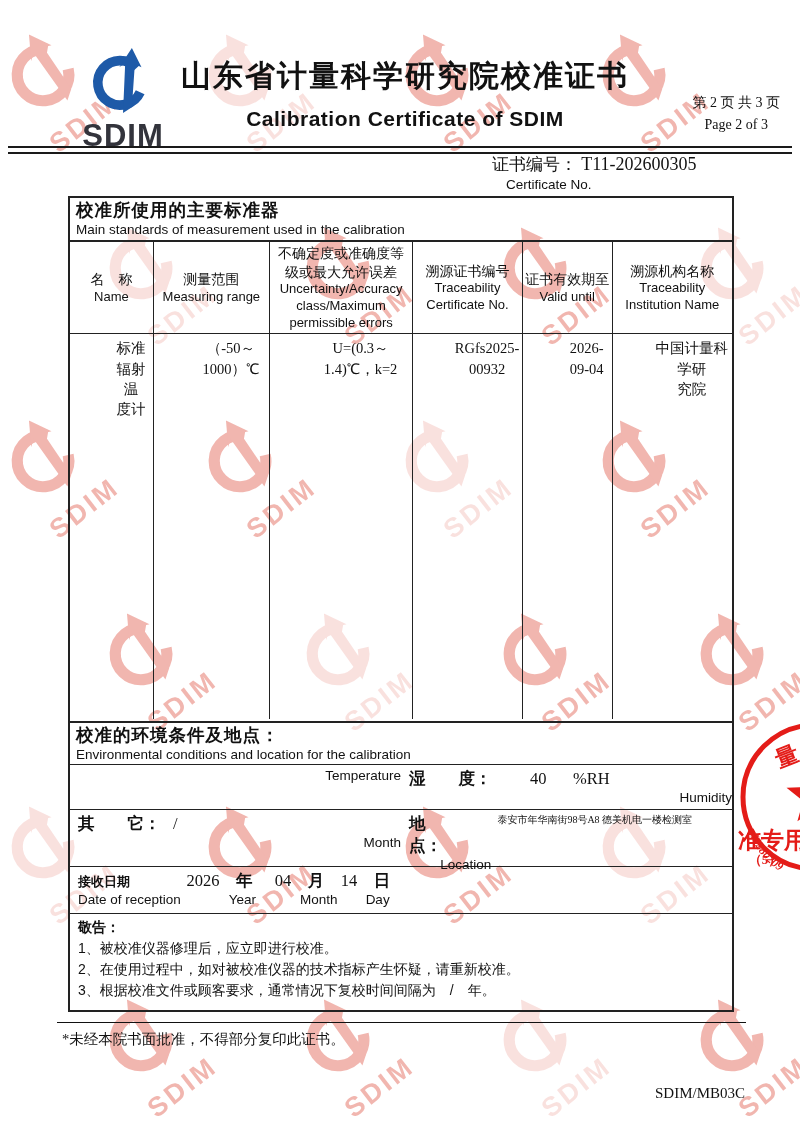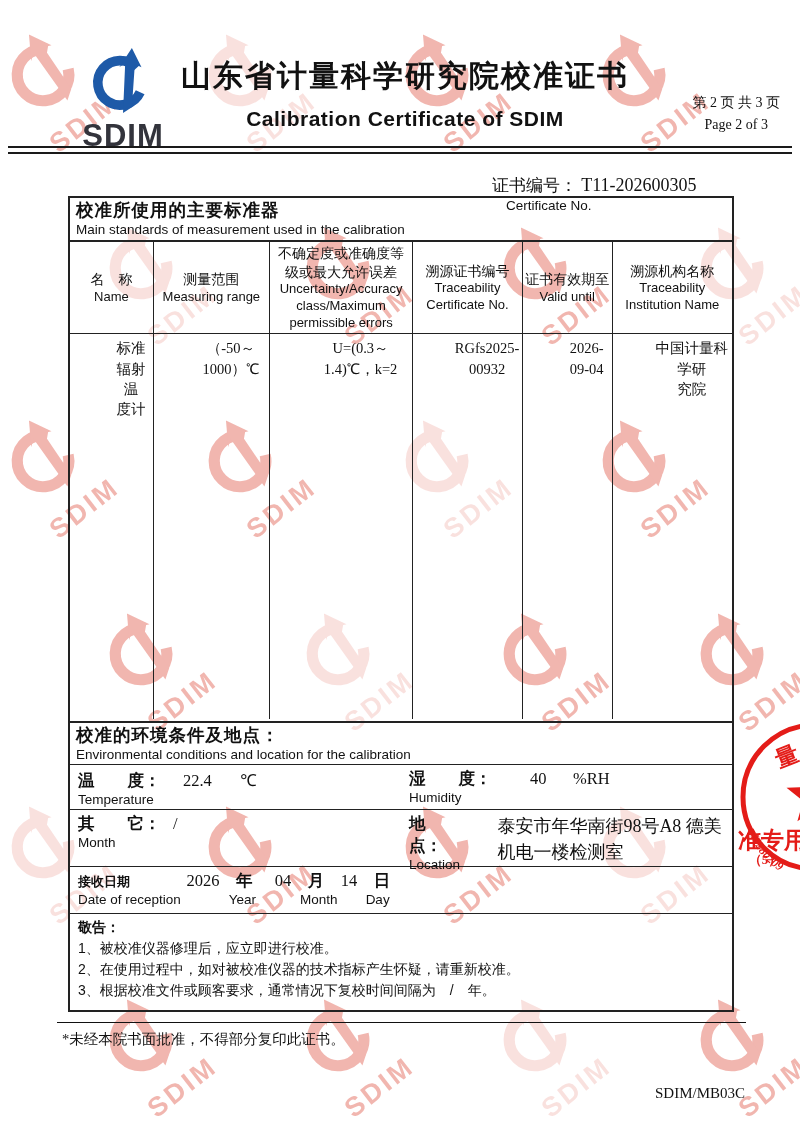--- a/index.html
+++ b/index.html
@@ -28,21 +28,21 @@
   .logo svg{width:74px;height:74px;color:var(--logo-blue);display:block;margin:0 auto;}
   .logo-text{font-size:31px;font-weight:bold;color:#33343c;letter-spacing:1px;line-height:0.9;}
   .titles{left:150px;top:56px;width:510px;text-align:center;z-index:2;}
   .title-zh{font-family:"Liberation Serif",serif;font-size:30px;font-weight:bold;letter-spacing:2px;}
   .title-en{font-size:21px;font-weight:bold;margin-top:10px;letter-spacing:0.5px;}
   .pageinfo{top:92px;right:20px;text-align:center;z-index:2;
     font-family:"Liberation Serif",serif;font-size:14px;line-height:1.55;}
   .double-rule{left:8px;right:8px;top:146px;height:4px;
     border-top:2px solid #1a1a1a;border-bottom:2px solid #1a1a1a;z-index:2;}
   .certno{left:492px;top:153px;z-index:2;}
-  .certno-line{font-family:"Liberation Serif",serif;font-size:17px;margin-top:21px;}
+  .certno-line{font-family:"Liberation Serif",serif;font-size:17px;}
   .certno-line .val{font-size:18px;}
   .certno-en{font-size:13.5px;margin:1px 0 0 14px;}
 
   
   .standards-box{left:68px;top:196px;width:666px;height:527px;
     border:2px solid #222;box-sizing:border-box;background:transparent;z-index:1;}
   .sec-title{padding:2px 6px 3px 6px;border-bottom:1px solid #222;}
   .sec-title .zh{font-size:17.5px;font-weight:bold;letter-spacing:1px;line-height:1.25;}
   .sec-title .en{font-size:13.5px;line-height:1.15;}
   table.std{width:100%;height:478px;border-collapse:collapse;table-layout:fixed;}
@@ -57,24 +57,24 @@
   table.std td{border-bottom:none;}
 
   .env-box{left:68px;top:723px;width:666px;height:289px;
     border:2px solid #222;border-top:none;box-sizing:border-box;z-index:1;}
   .env-title{padding:2px 6px;border-bottom:1px solid #222;height:37px;}
   .row{border-bottom:1px solid #222;box-sizing:border-box;}
   .cond-row{display:flex;height:45px;}
   .cond-cell{width:50%;padding:3px 0 0 8px;box-sizing:border-box;}
   .lbl{font-weight:bold;font-size:16.5px;}
   .serif-val{font-family:"Liberation Serif",serif;font-size:16.5px;}
-  .en-sub{font-size:13.5px;margin-top:0px;}
+  .en-sub{font-size:13.5px;margin-top:0px;text-align:right;}
   .others-row{display:flex;height:57px;}
   .loc-wrap{display:flex;}
-  .loc-value{font-family:"Liberation Serif",serif;font-size:18px;width:235px;
+  .loc-value{font-family:"Liberation Serif",serif;font-size:10px;width:235px;
     line-height:1.45;margin-left:6px;}
   .reception-row{height:47px;padding:3px 0 0 8px;box-sizing:border-box;}
   .recept-en{display:flex;font-size:13.5px;}
   .notes{padding:3px 8px;font-size:14px;line-height:1.5;}
   .notes .n-title{font-weight:bold;}
 
   .foot-rule{left:57px;top:1022px;width:689px;border-top:1.5px solid #111;z-index:1;}
   .footnotes{left:62px;top:1029px;font-family:"Liberation Serif",serif;
     font-size:14.5px;line-height:1.5;z-index:1;}
   .form-code{left:655px;top:1085px;font-family:"Liberation Serif",serif;font-size:15px;z-index:1;}
@@ -345,25 +345,20 @@
 </div>
 
 <div class="abs env-box">
   <div class="env-title sec-title">
     <div class="zh">校准的环境条件及地点：</div>
     <div class="en">Environmental conditions and location for the calibration</div>
   </div>
 
   <div class="row cond-row">
     <div class="cond-cell">
-      <div>
-        <span class="lbl">温　　度：</span>
-        <span class="serif-val" style="margin-left:18px">22.4</span>
-        <span class="serif-val" style="margin-left:24px">℃</span>
-      </div>
       <div class="en-sub">Temperature</div>
     </div>
     <div class="cond-cell">
       <div>
         <span class="lbl">湿　　度：</span>
         <span class="serif-val" style="margin-left:34px">40</span>
         <span class="serif-val" style="margin-left:22px">%RH</span>
       </div>
       <div class="en-sub">Humidity</div>
     </div>

